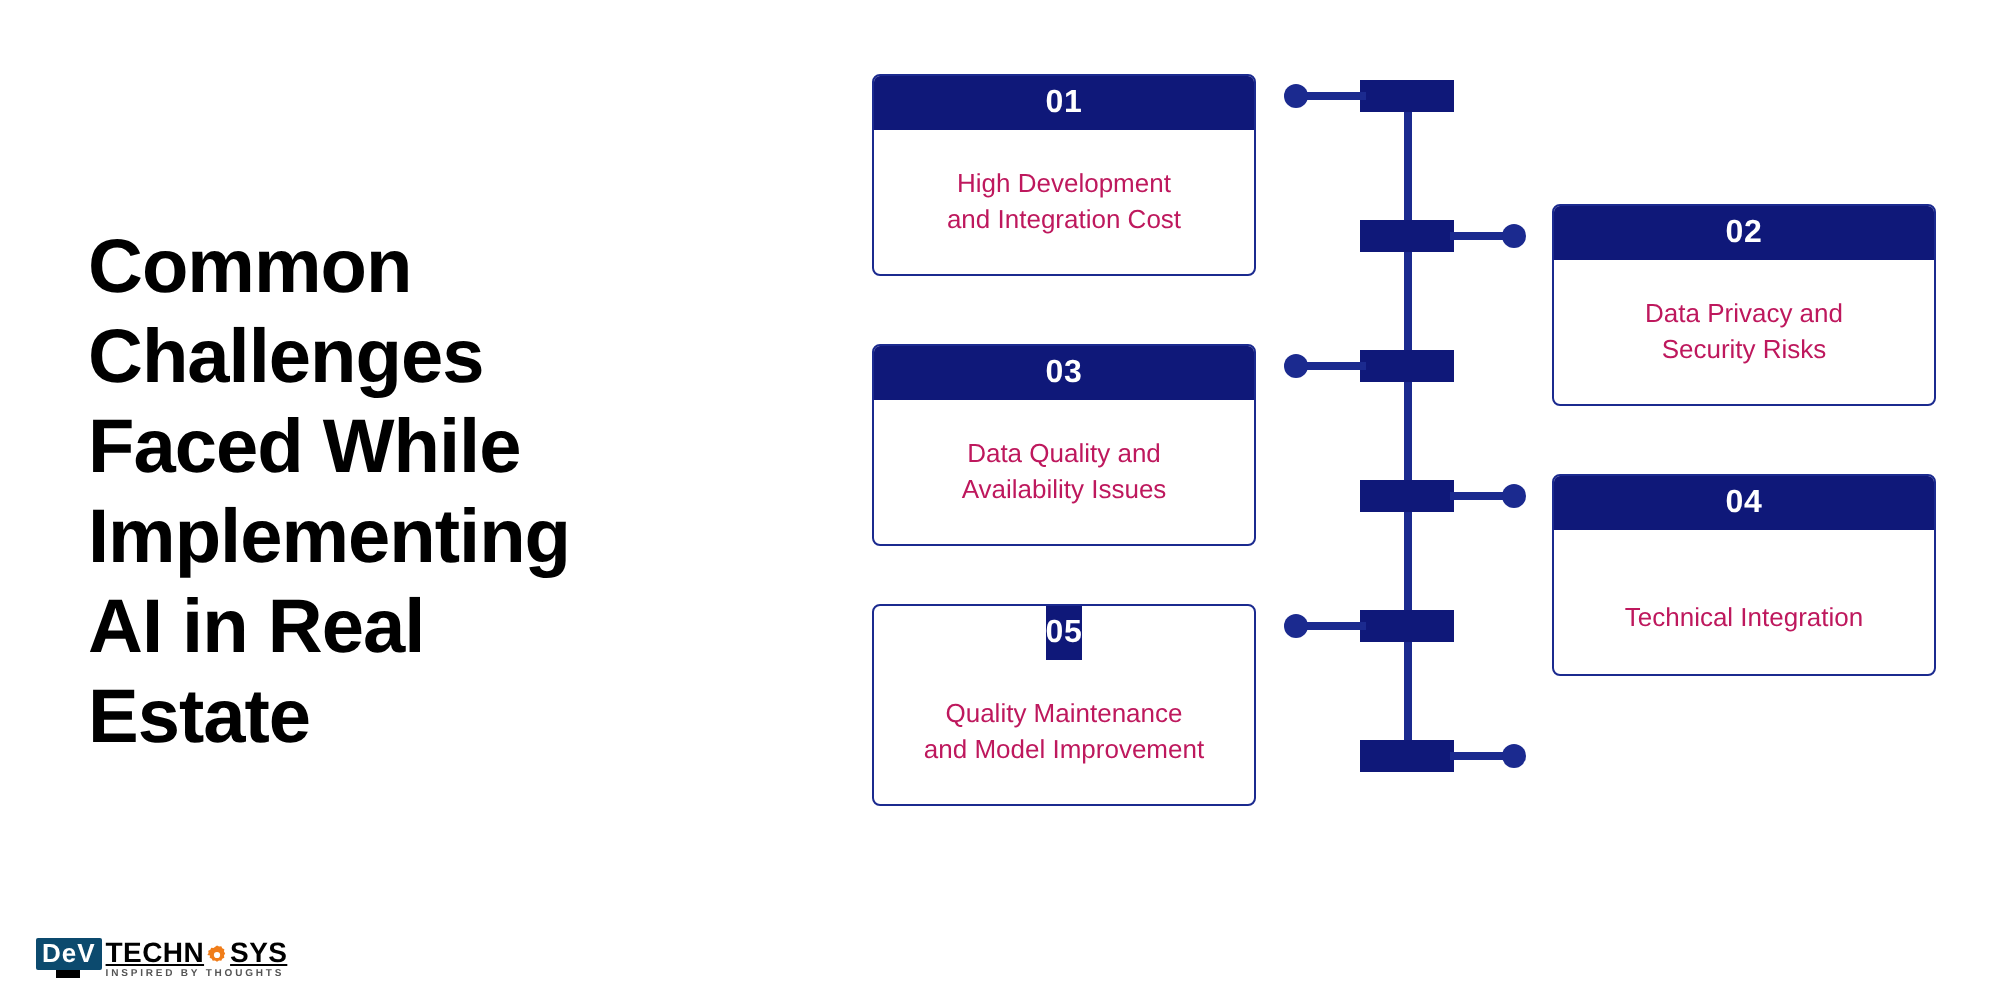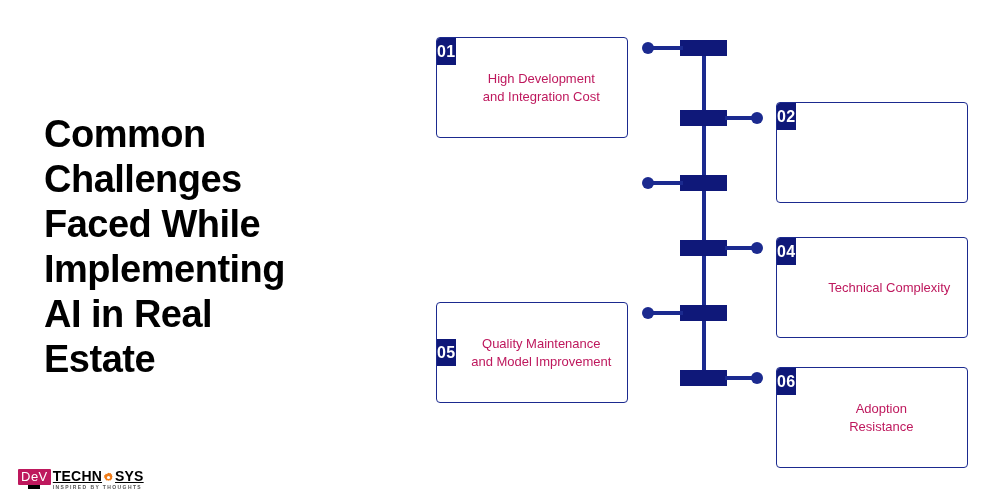--- a/index.html
+++ b/index.html
@@ -36,21 +36,21 @@
   
   .card {
     position: absolute;
     width: 192px;
     height: 101px;
     background: #ffffff;
     border: 1px solid #1b2a8f;
     border-radius: 4px;
     overflow: hidden;
     display: flex;
-    flex-direction: row;
+    flex-direction: column;
   }
   .card-header {
     height: 27px;
     background: #0f1879;
     color: #ffffff;
     font-size: 16px;
     font-weight: bold;
     display: flex;
     align-items: center;
     justify-content: center;
@@ -93,24 +93,24 @@
   
   #logo {
     position: absolute;
     left: 18px;
     top: 469px;
     height: 24px;
     display: flex;
     align-items: flex-start;
   }
   .logo-dev {
-    background: #be185d;
+    background: #0c4a6e;
     color: #ffffff;
     font-size: 13px;
-    font-weight: normal;
+    font-weight: bold;
     letter-spacing: 0.5px;
     padding: 1px 3px 2px 3px;
     line-height: 13px;
     position: relative;
     border-radius: 1px;
   }
   .logo-dev::after {
     content: "";
     position: absolute;
     left: 50%;
@@ -193,39 +193,41 @@
   </svg>
 
   <div class="card left r1">
     <div class="card-header">01</div>
     <div class="card-body">High Development
 and Integration Cost</div>
   </div>
 
   <div class="card right r2">
     <div class="card-header">02</div>
-  </div>
-
+    <div class="card-body">Data Privacy and
+Security Risks</div>
+  </div>
+
+  <div class="card left r3">
+    <div class="card-header">03</div>
+    <div class="card-body">Data Quality and
+Availability Issues</div>
+  </div>
 
   <div class="card right r4">
     <div class="card-header">04</div>
-    <div class="card-body">Technical Complexity</div>
+    <div class="card-body">Technical Integration</div>
   </div>
 
   <div class="card left r5">
     <div class="card-header">05</div>
     <div class="card-body">Quality Maintenance
 and Model Improvement</div>
   </div>
 
-  <div class="card right r6">
-    <div class="card-header">06</div>
-    <div class="card-body">Adoption
-Resistance</div>
-  </div>
 
   <div id="logo">
     <div class="logo-dev">DeV</div>
     <div class="logo-right">
       <div class="logo-word">
         <span>TECHN</span>
         <span class="logo-gear">
           <svg viewBox="0 0 24 24" width="11" height="11">
             <path d="M12 1.5l2.2 1.3 2.5-.4 1 2.3 2.3 1-.4 2.5 1.3 2.2-1.3 2.2.4 2.5-2.3 1-1 2.3-2.5-.4-2.2 1.3-2.2-1.3-2.5.4-1-2.3-2.3-1 .4-2.5L1.5 12l1.3-2.2-.4-2.5 2.3-1 1-2.3 2.5.4z" fill="#f07d1a"></path>
             <circle cx="12" cy="12" r="3.4" fill="#ffffff"></circle>

